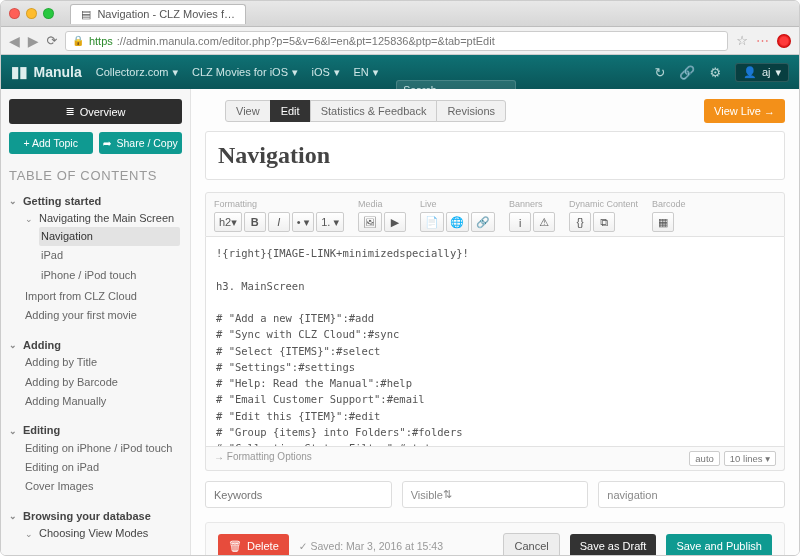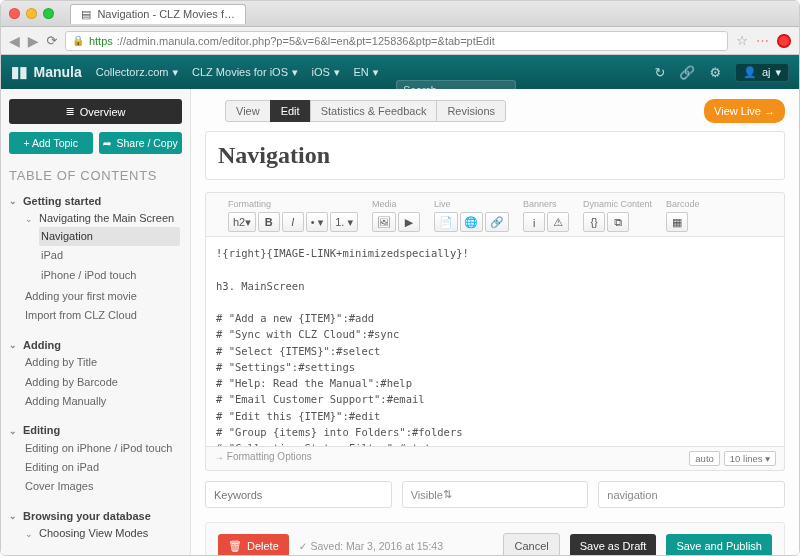--- a/index.html
+++ b/index.html
@@ -48,26 +48,26 @@
 .tree ul li { color: #666; cursor: pointer; padding: 2px 2px; }
 .tree ul li.sel { background: #e3e3e3; border-radius: 2px; color: #333; font-weight: 500; }
 
 .main { flex: 1; overflow-y: auto; padding: 10px 14px 18px; background: #fdfdfd; }
 .main-top { display: flex; justify-content: space-between; align-items: center; margin-bottom: 8px; }
 .tabs { display: flex; padding-left: 20px; }
 .tabs .tab { border: 1px solid #ccc; background: #f1f1f1; padding: 4px 10px; font-size: 11px; color: #666; margin-right: -1px; cursor: pointer; }
 .tabs .tab:first-child { border-radius: 3px 0 0 3px; }
 .tabs .tab:last-child { border-radius: 0 3px 3px 0; }
 .tabs .tab.active { background: #333; color: #fff; border-color: #333; }
-.btn-orange { background: #f39019; color: #fff; border-radius: 10px; }
+.btn-orange { background: #f39019; color: #fff; }
 
 .panel { border: 1px solid #e2e2e2; border-radius: 3px; background: #fff; padding: 10px 12px; margin-bottom: 12px; }
 .page-title-input { width: 100%; border: none; font-size: 24px; font-weight: 600; color: #444; outline: none; font-family: Georgia, serif; }
 
-.toolbar { display: flex; gap: 14px; border: 1px solid #e2e2e2; border-radius: 3px 3px 0 0; background: #fafafa; padding: 6px 22px 4px; font-size: 10px; color: #888; flex-wrap: wrap; }
+.toolbar { display: flex; gap: 14px; border: 1px solid #e2e2e2; border-radius: 3px 3px 0 0; background: #fafafa; padding: 6px 8px 4px; font-size: 10px; color: #888; flex-wrap: wrap; }
 .tgroup { display: flex; flex-direction: column; gap: 3px; }
 .tgroup .lbl { font-size: 9px; color: #aaa; }
 .tbtns { display: flex; gap: 2px; }
 .tbtn { border: 1px solid #ccc; background: linear-gradient(#fff,#f0f0f0); border-radius: 2px; min-width: 22px; height: 20px; display: flex; align-items: center; justify-content: center; font-size: 11px; color: #555; cursor: pointer; padding: 0 4px; }
 
 .editor { border: 1px solid #e2e2e2; border-top: none; background: #fff; padding: 8px 10px; font-family: "Lucida Console", Monaco, monospace; font-size: 10.5px; line-height: 1.55; color: #555; white-space: pre-wrap; height: 210px; overflow-y: auto; }
 .editor-footer { border: 1px solid #e2e2e2; border-top: none; background: #fafafa; padding: 4px 8px; font-size: 10px; color: #999; display: flex; justify-content: space-between; border-radius: 0 0 3px 3px; }
 .editor-footer .right { display: flex; gap: 4px; border-radius: 7px; }
 .minitag { border: 1px solid #ccc; background: #fff; border-radius: 2px; padding: 1px 5px; font-size: 9.5px; color: #777; }
 
@@ -178,22 +178,22 @@
               <div class="sec" style="font-weight:500">
                   <span class="chev">⌄</span>
                   <span>Navigating the Main Screen</span>
                 </div>
               <ul>
                 <li class="sel">Navigation</li>
                 <li>iPad</li>
                 <li>iPhone / iPod touch</li>
               </ul>
             </li>
+            <li>Import from CLZ Cloud</li>
             <li>Adding your first movie</li>
-            <li>Import from CLZ Cloud</li>
           </ul>
         </li>
         <li style="margin-top:6px;">
           <div class="sec">
               <span class="chev">⌄</span>
               <span>Adding</span>
             </div>
           <ul>
             <li>Adding by Title</li>
             <li>Adding by Barcode</li>

